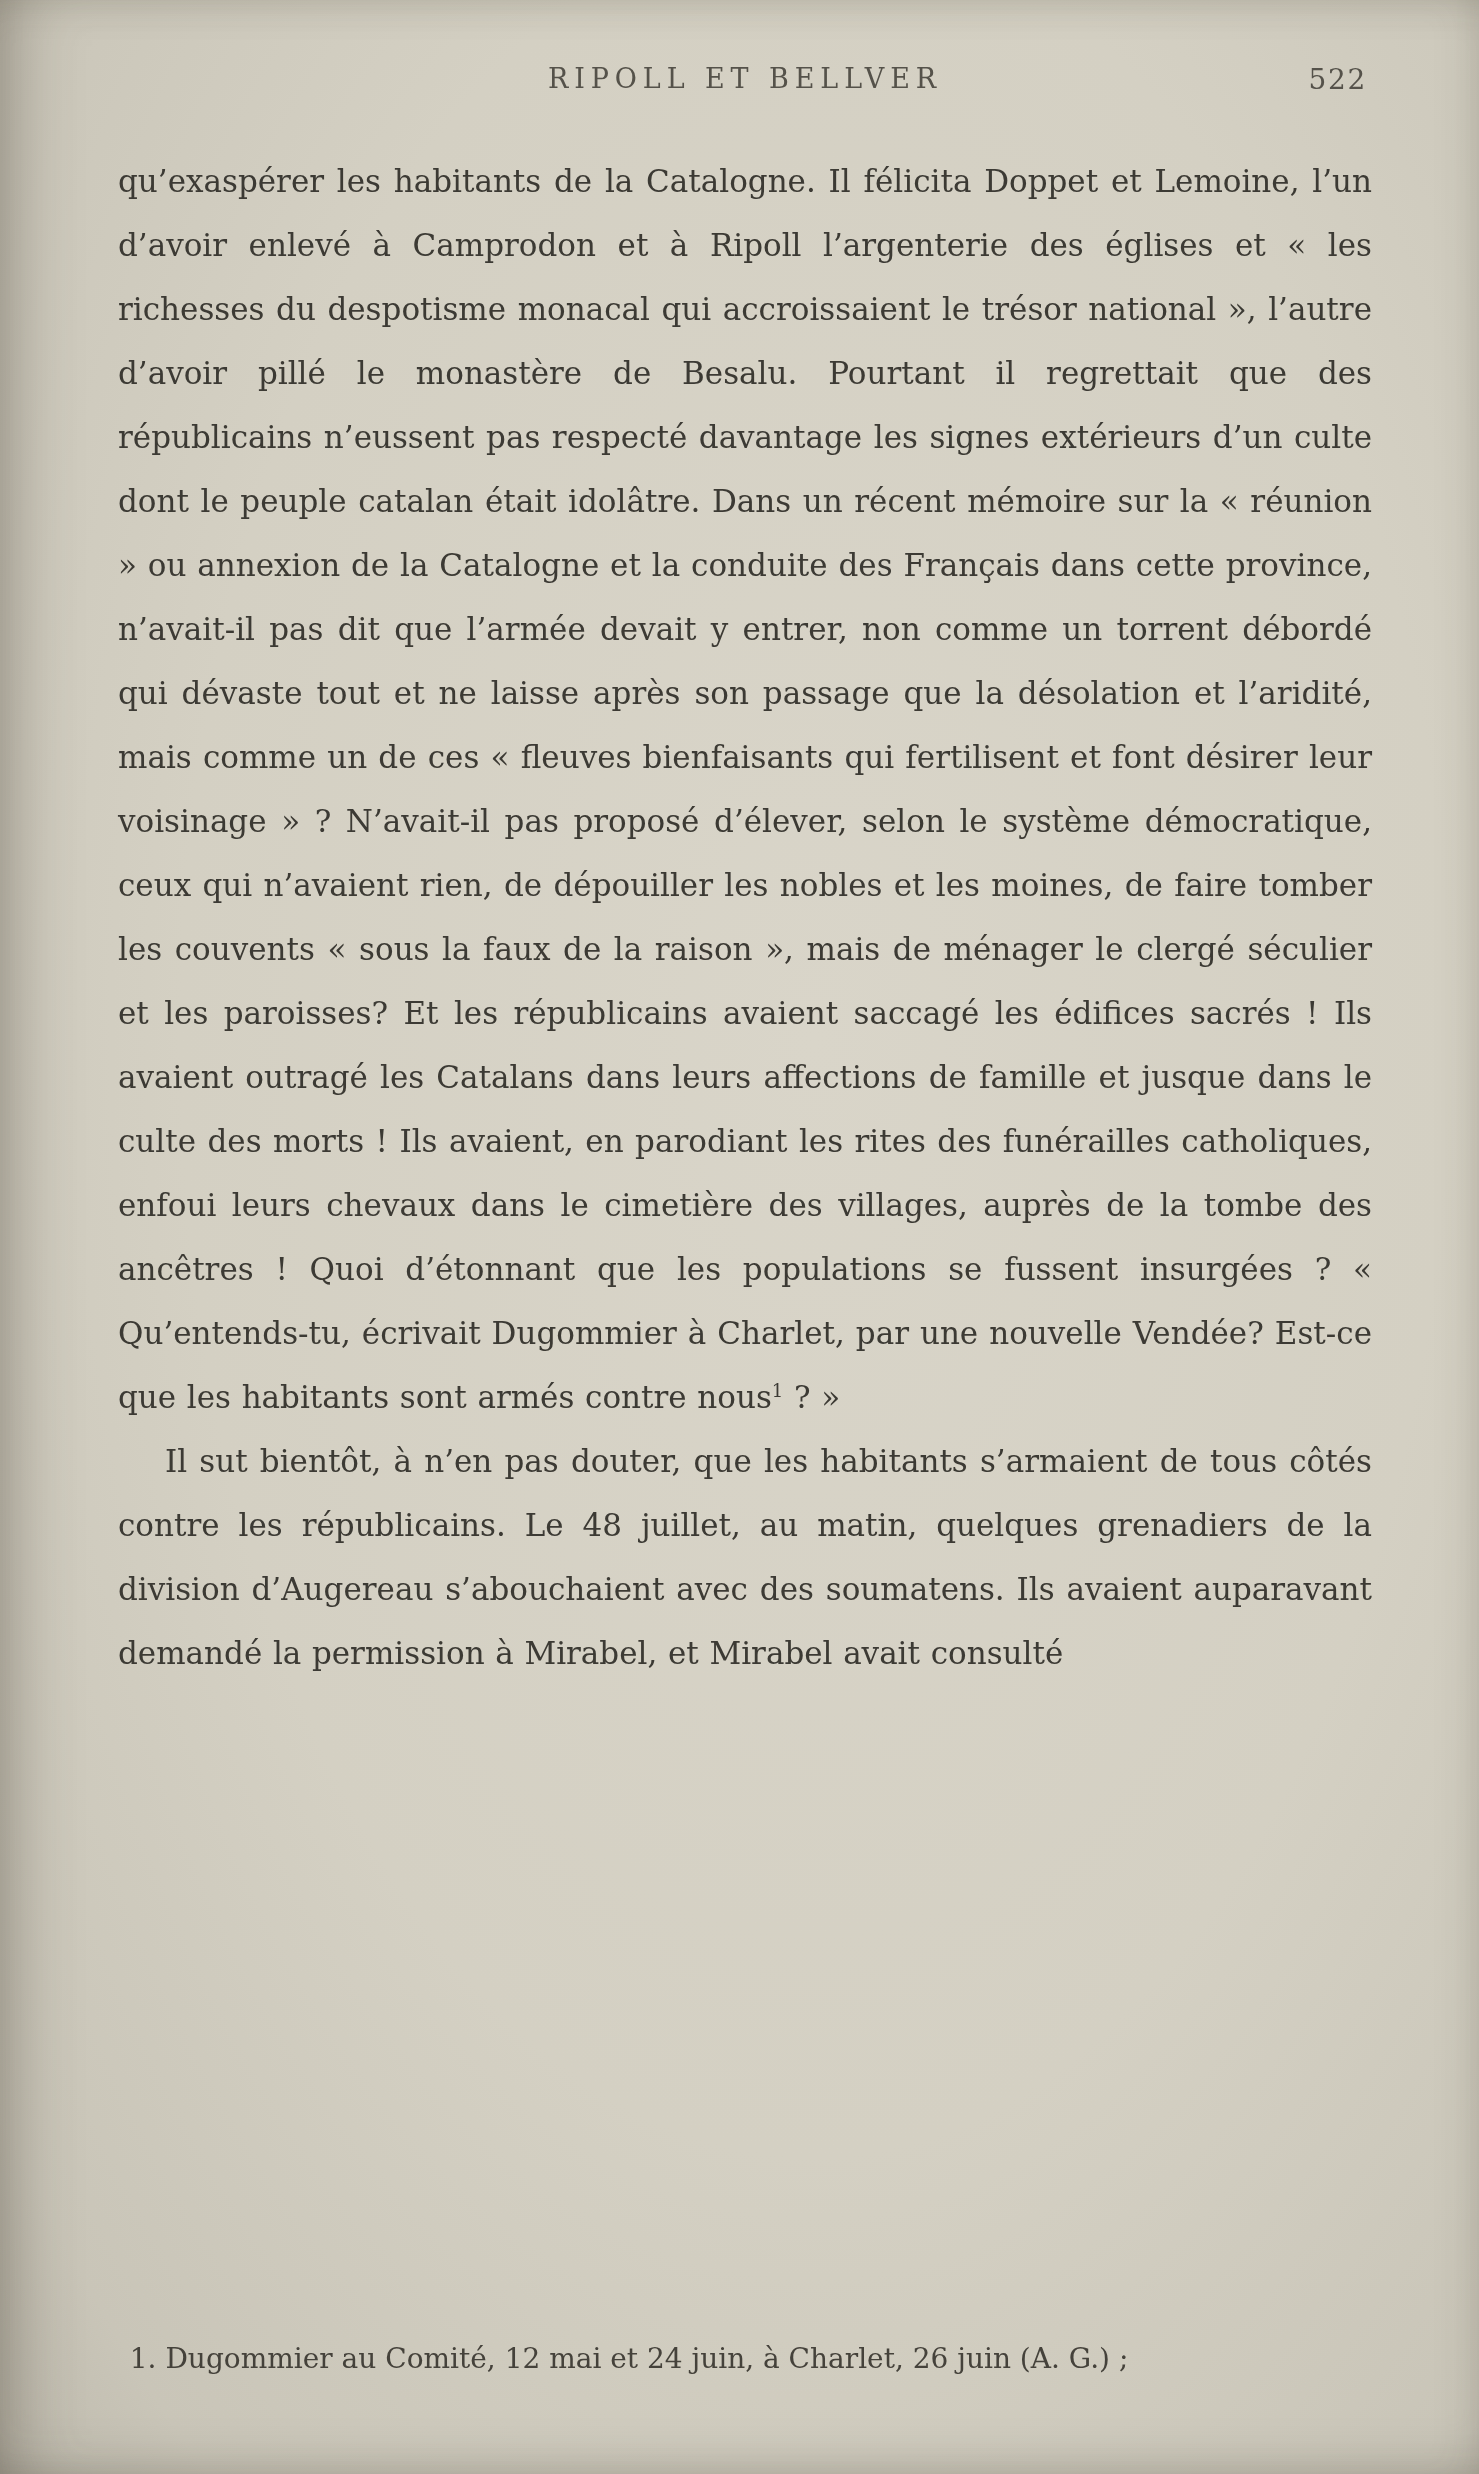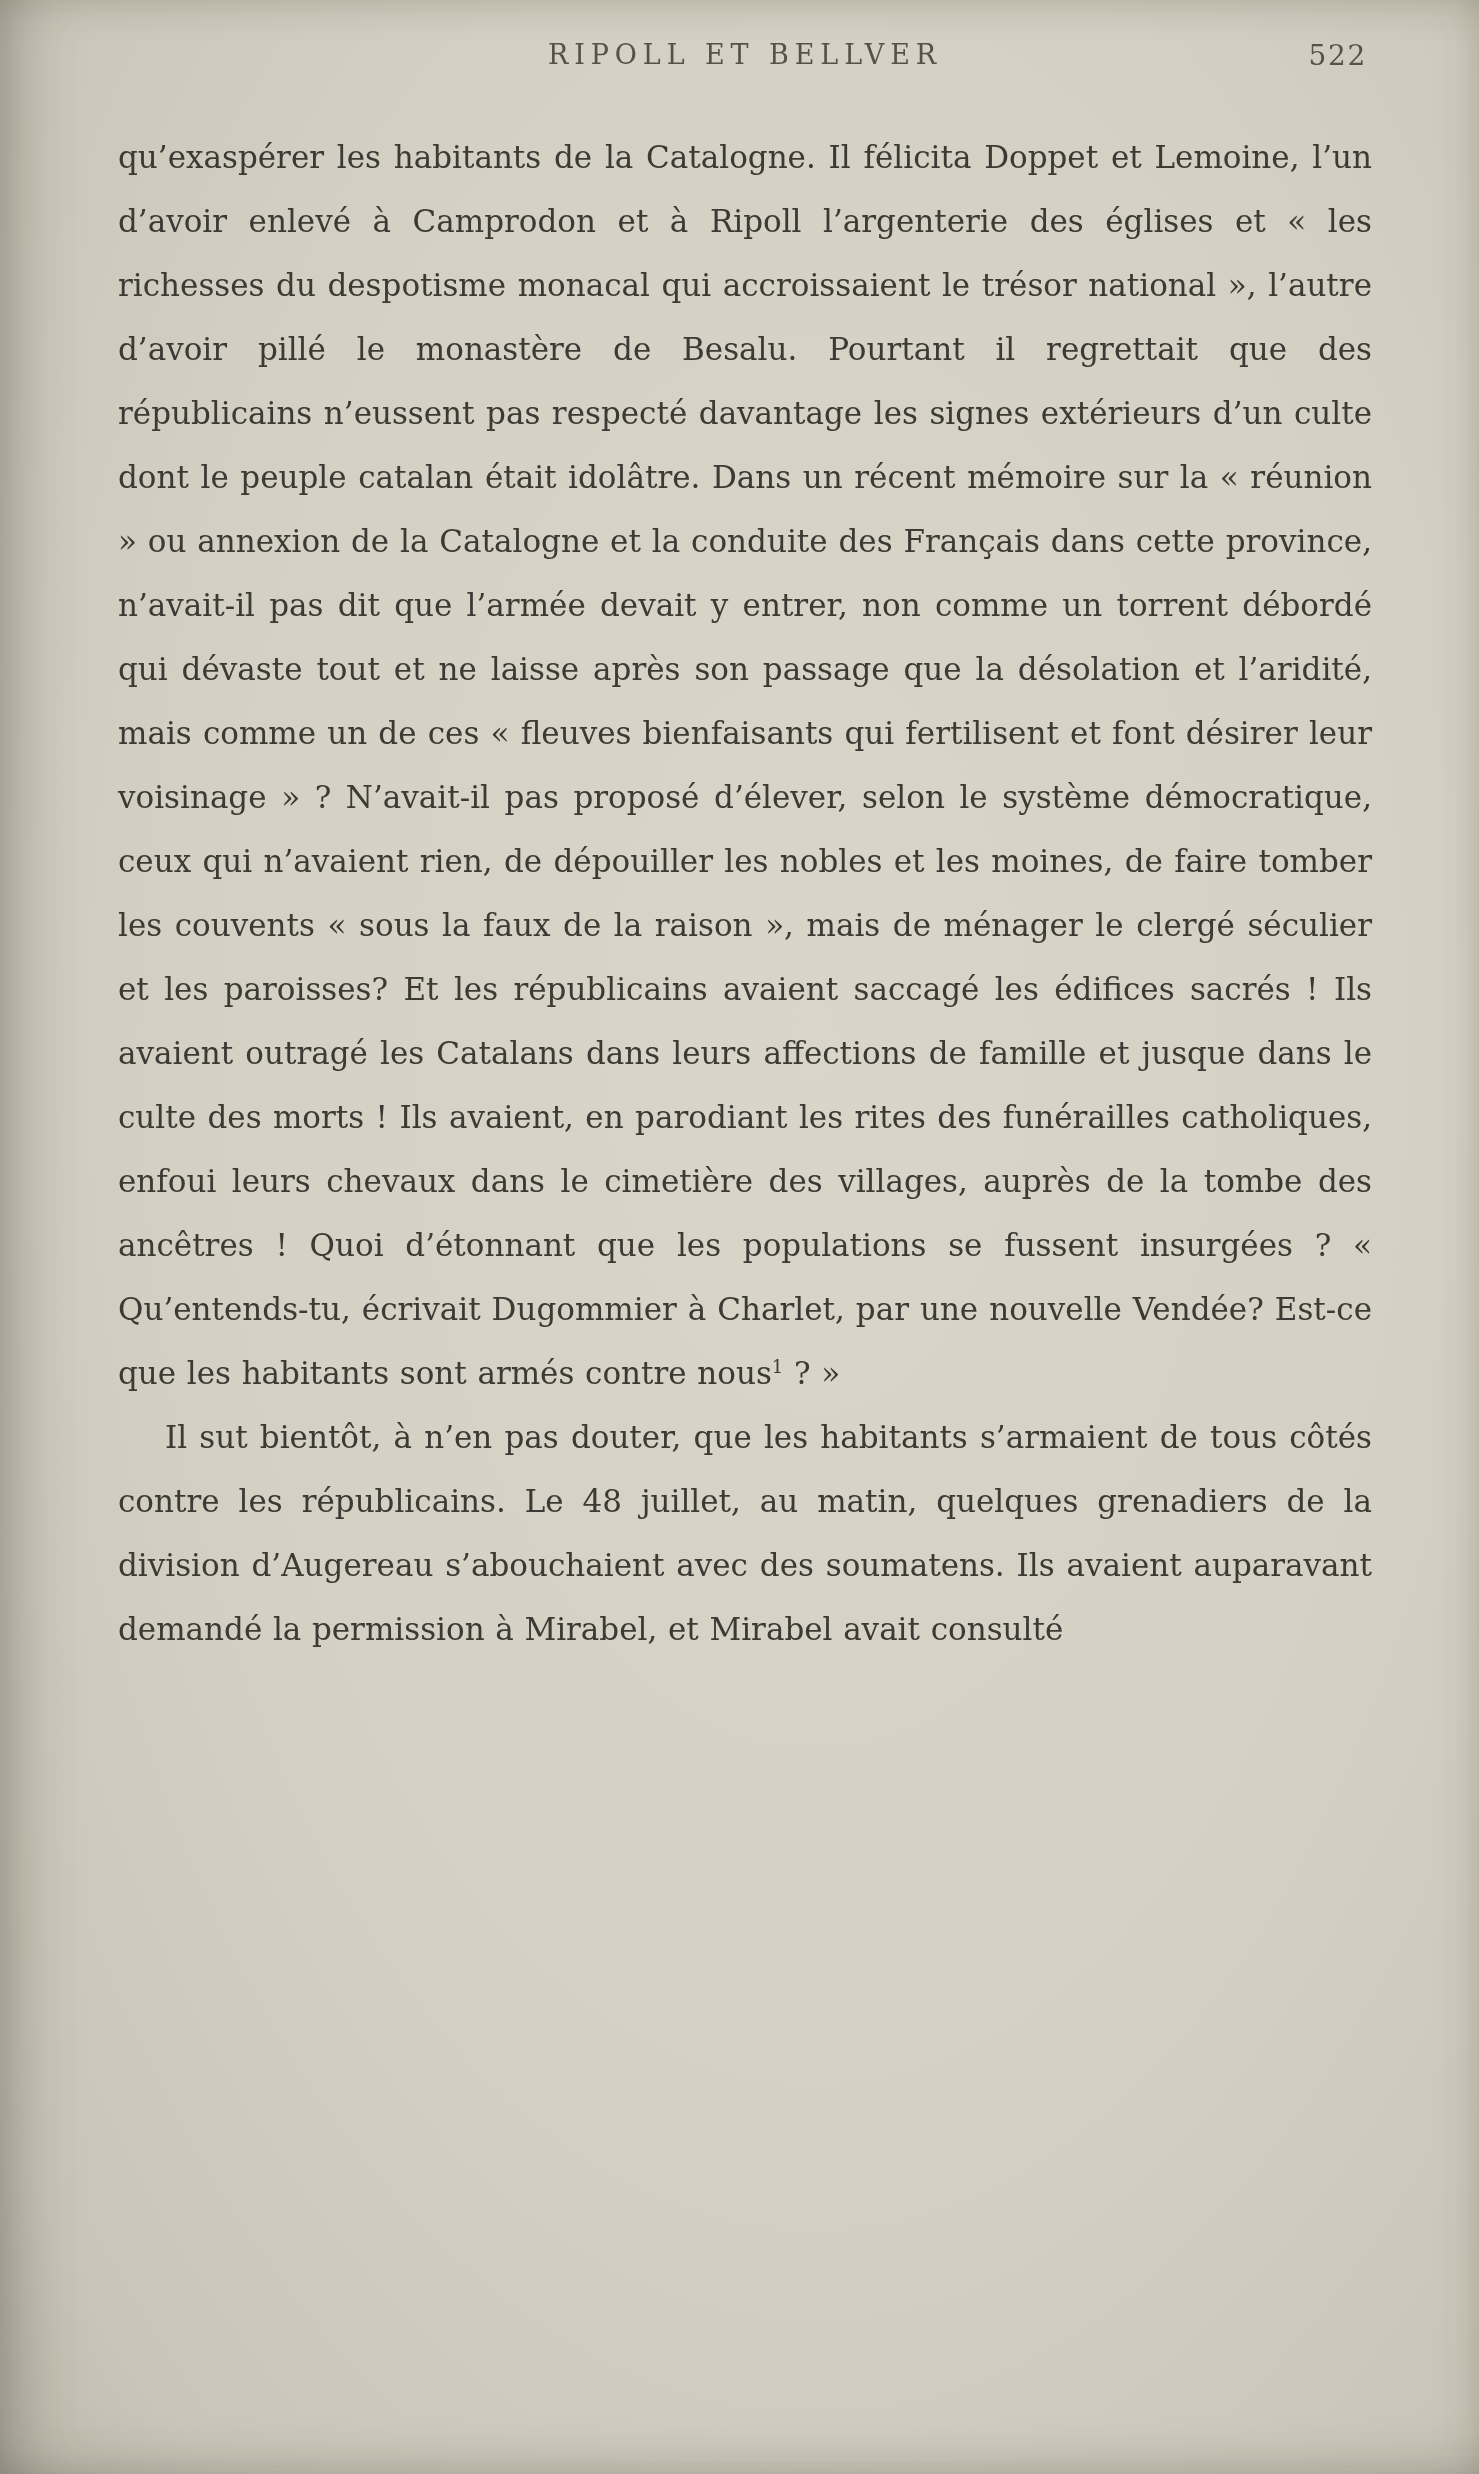--- a/index.html
+++ b/index.html
@@ -34,20 +34,21 @@
     margin-bottom: 49px;
     color: #55524a;
   }
   .running-title {
     display: block;
     text-align: center;
     font-size: 27px;
     letter-spacing: 5.9px;
     padding-left: 50px;
     padding-right: 50px;
+    margin-top: 24px;
   }
   .page-number {
     position: absolute;
     right: 5px;
     top: 0;
     font-size: 28px;
     letter-spacing: 1.7px;
   }
   .page-body {
     font-size: 31px;
@@ -101,16 +102,17 @@
 
   <main class="page-body">
 
     <p class="para" lang="fr"><span>qu’exaspérer les habitants de la Catalogne. Il félicita Doppet et Lemoine, l’un d’avoir enlevé à Camprodon et à Ripoll l’argenterie des églises et « les richesses du despotisme monacal qui accroissaient le trésor national », l’autre d’avoir pillé le monastère de Besalu. Pourtant il regrettait que des républicains n’eussent pas respecté davantage les signes extérieurs d’un culte dont le peuple catalan était idolâtre. Dans un récent mémoire sur la « réunion » ou annexion de la Catalogne et la conduite des Français dans cette province, n’avait-il pas dit que l’armée devait y entrer, non comme un torrent débordé qui dévaste tout et ne laisse après son passage que la désolation et l’aridité, mais comme un de ces « fleuves bienfaisants qui fertilisent et font désirer leur voisinage » ? N’avait-il pas proposé d’élever, selon le système démocratique, ceux qui n’avaient rien, de dépouiller les nobles et les moines, de faire tomber les couvents « sous la faux de la raison », mais de ménager le clergé séculier et les paroisses? Et les républicains avaient saccagé les édifices sacrés ! Ils avaient outragé les Catalans dans leurs affections de famille et jusque dans le culte des morts ! Ils avaient, en parodiant les rites des funérailles catholiques, enfoui leurs chevaux dans le cimetière des villages, auprès de la tombe des ancêtres ! Quoi d’étonnant que les populations se fussent insurgées ? « Qu’entends-tu, écrivait Dugommier à Charlet, par une nouvelle Vendée? Est-ce que les habitants sont armés contre nous</span><sup class="fn-ref">1</sup><span> ? »</span></p>
 
     <p class="para indent" lang="fr"><span>Il sut bientôt, à n’en pas douter, que les habitants s’armaient de tous côtés contre les républicains. Le 48 juillet, au matin, quelques grenadiers de la division d’Augereau s’abouchaient avec des soumatens. Ils avaient auparavant demandé la permission à Mirabel, et Mirabel avait consulté</span></p>
 
   </main>
 
   <footer class="footnotes">
+    <div class="footnote-line1">1. Dugommier au Comité, 12 mai et 24 juin, à Charlet, 26 juin (A. G.) ;</div>
   </footer>
 
 </div>
 
 
 </body></html>

